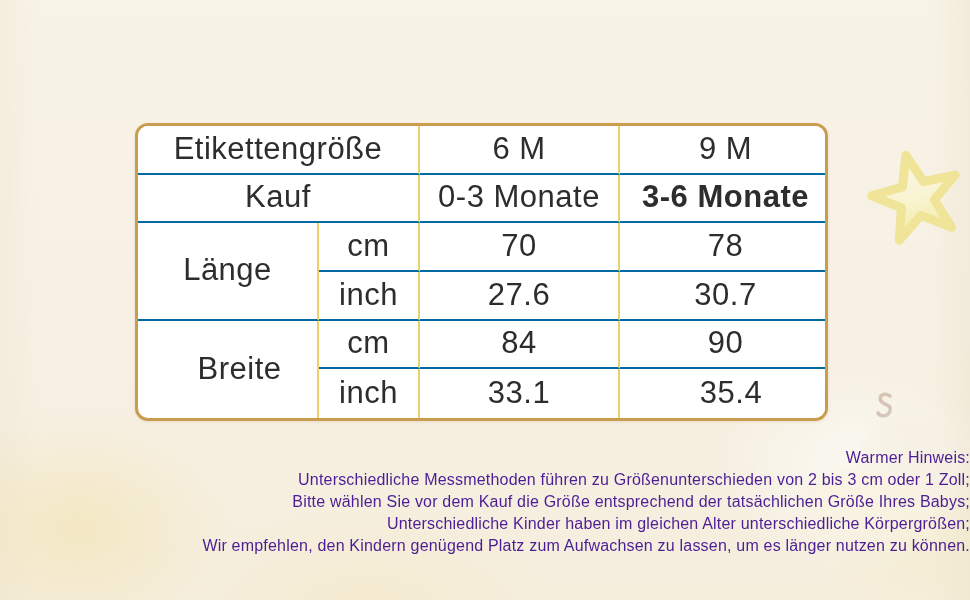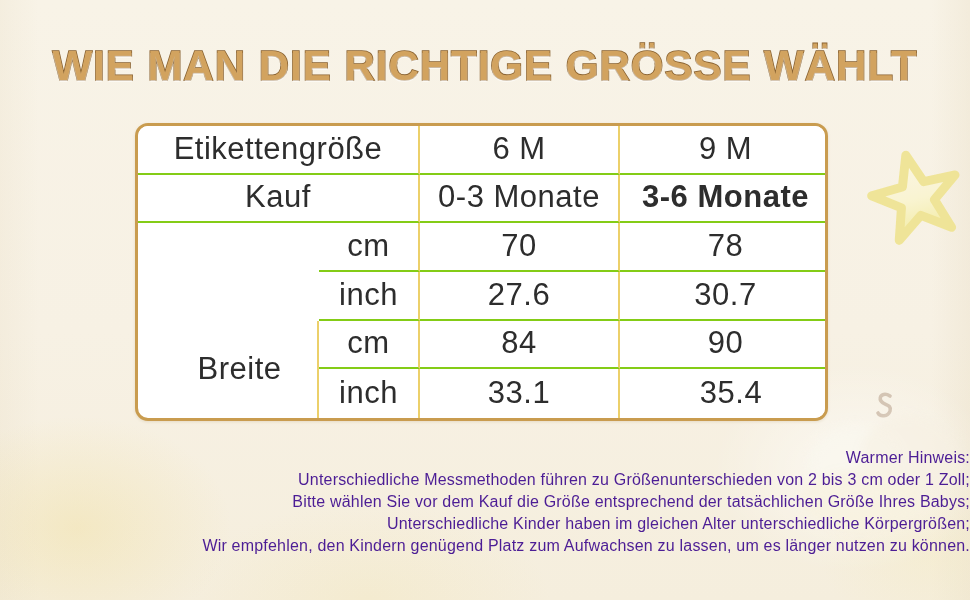--- a/index.html
+++ b/index.html
@@ -52,21 +52,21 @@
     border-radius: 13px;
     overflow: hidden;
     color: #2d2d2d;
     font-size: 31px;
     letter-spacing: 0.5px;
     box-shadow: 0 1px 3px rgba(160,130,70,0.18);
   }
   .cell {
     display: flex; align-items: center; justify-content: center;
     border-right: 2px solid #ecd06a;
-    border-bottom: 2px solid #84cc16;
+    border-bottom: 2px solid #0369a1;
     background: #fff;
     line-height: 1;
     padding-bottom: 2px;
   }
   .cell.no-r { border-right: none; }
   .cell.no-b { border-bottom: none; }
   .unit { font-size: 31px; }
 
   .c-etikett { grid-area: 1 / 1 / 2 / 3; }
   .c-6m      { grid-area: 1 / 3 / 2 / 4; }
@@ -150,31 +150,31 @@
     <defs>
       <linearGradient id="starGrad" x1="0" y1="0" x2="0" y2="1">
         <stop offset="0%" stop-color="#fcf9e6"></stop>
         <stop offset="55%" stop-color="#faf5cf"></stop>
         <stop offset="100%" stop-color="#f3ec9a"></stop>
       </linearGradient>
     </defs>
     <polygon points="50,8 61,38 93,39 67,58 77,89 50,70 23,89 33,58 7,39 39,38" fill="url(#starGrad)" stroke="#efe38c" stroke-width="9" stroke-linejoin="round" opacity="0.9"></polygon>
   </svg>
 
-  <div class="page-title">WIE MAN DIE RICHTIGE GRÖSSE WÄHLT</div>
 
   <div class="size-table">
     <div class="cell c-etikett">Etikettengröße</div>
     <div class="cell c-6m">6 M</div>
     <div class="cell c-9m no-r">9 M</div>
 
     <div class="cell c-alter">Kauf</div>
     <div class="cell c-a03">0-3 Monate</div>
     <div class="cell c-a36 no-r">3-6 Monate</div>
 
+    <div class="cell c-laenge">Länge</div>
     <div class="cell c-lcm unit">cm</div>
     <div class="cell c-lcm6">70</div>
     <div class="cell c-lcm9 no-r">78</div>
     <div class="cell c-lin unit">inch</div>
     <div class="cell c-lin6">27.6</div>
     <div class="cell c-lin9 no-r">30.7</div>
 
     <div class="cell c-breite no-b">Breite</div>
     <div class="cell c-bcm unit">cm</div>
     <div class="cell c-bcm6">84</div>

